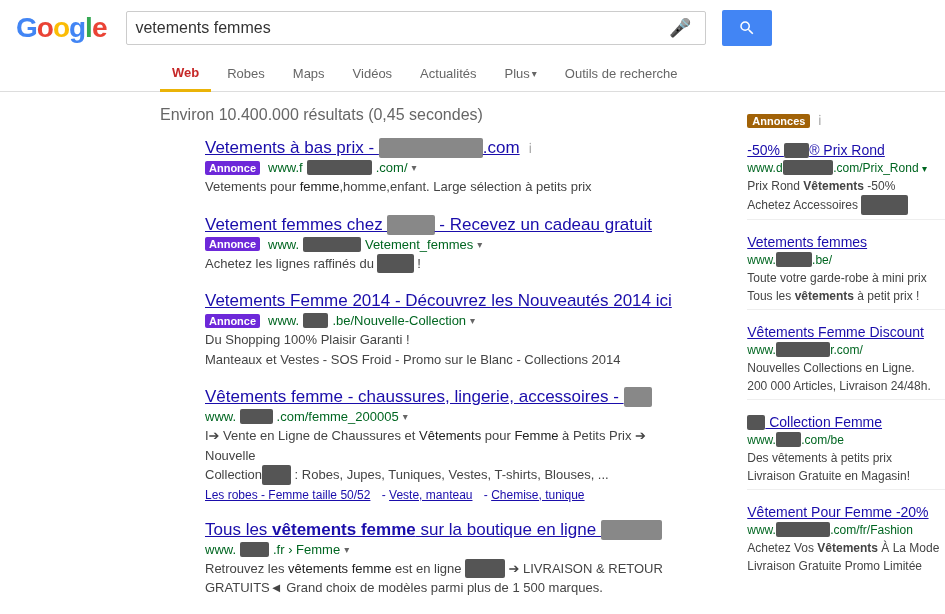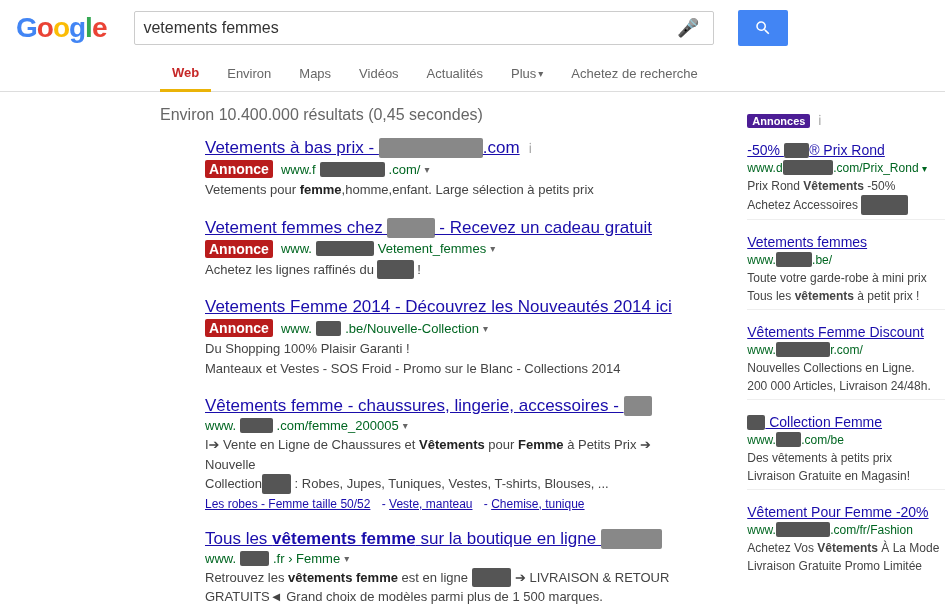--- a/index.html
+++ b/index.html
@@ -1,19 +1,19 @@
 <!DOCTYPE html>
 <html><head>
   <meta charset="utf-8">
   <style>
     * { margin: 0; padding: 0; box-sizing: border-box; }
     body { font-family: Arial, sans-serif; font-size: 13px; color: #222; background: #fff; width: 945px; min-height: 614px; }
 
     
-    #header { display: flex; align-items: center; padding: 10px 16px; gap: 20px; }
+    #header { display: flex; align-items: center; padding: 10px 16px; gap: 12px; }
     #logo { font-size: 28px; font-weight: bold; letter-spacing: -1px; margin-right: 8px; }
     .logo-g { color: #4285F4; }
     .logo-o1 { color: #EA4335; }
     .logo-o2 { color: #FBBC05; }
     .logo-g2 { color: #4285F4; }
     .logo-l { color: #34A853; }
     .logo-e { color: #EA4335; }
 
     #search-bar { display: flex; align-items: center; border: 1px solid #ccc; border-radius: 2px; height: 34px; width: 580px; padding: 0 8px; }
     #search-input { border: none; outline: none; font-size: 16px; width: 100%; color: #333; }
@@ -32,35 +32,35 @@
     #results { width: 560px; }
     #sidebar { width: 210px; margin-left: 60px; padding-top: 10px; }
 
     
     #result-count { font-size: 16px; color: #666; margin: 6px 0 14px 0; }
 
     
     .result { margin-bottom: 18px; margin-left: 45px; }
     .result-title { font-size: 17px; }
     .result-title a { color: #1a0dab; text-decoration: underline; }
-    .annonce-badge { background: #b91c1c; color: white; font-size: 14px; font-weight: bold; padding: 1px 4px; border-radius: 2px; margin-right: 4px; display: inline-block; }
+    .annonce-badge { background: #6d28d9; color: white; font-size: 11px; font-weight: bold; padding: 1px 4px; border-radius: 2px; margin-right: 4px; display: inline-block; }
     .result-url { font-size: 13px; color: #006621; margin: 2px 0; display: flex; align-items: center; gap: 4px; }
     .result-desc { font-size: 13px; color: #444; line-height: 1.5; }
-    .result-desc strong { font-weight: bold; color: #222; }
+    .result-desc strong { font-weight: normal; color: #222; }
     .result-sublinks { font-size: 12px; color: #1a0dab; margin-top: 3px; }
     .result-sublinks a { color: #1a0dab; text-decoration: underline; margin-right: 8px; }
 
     .blurred-text { display: inline-block; background: #555; color: transparent; border-radius: 2px; font-size: 13px; user-select: none; }
     .blurred-title { display: inline-block; background: #888; color: transparent; border-radius: 2px; font-size: 17px; user-select: none; }
 
     
     .info-icon { color: #aaa; font-size: 14px; margin-left: 4px; cursor: pointer; }
 
     
-    .sidebar-annonces-label { background: #4c1d95; color: white; font-size: 11px; font-weight: bold; padding: 1px 5px; border-radius: 2px; display: inline-block; margin-bottom: 6px; }
+    .sidebar-annonces-label { background: #a16207; color: white; font-size: 11px; font-weight: bold; padding: 1px 5px; border-radius: 2px; display: inline-block; margin-bottom: 6px; }
     .sidebar-result { margin-bottom: 14px; border-bottom: 1px solid #eee; padding-bottom: 4px; }
     .sidebar-result:last-child { border-bottom: none; }
     .sidebar-title { font-size: 14px; }
     .sidebar-title a { color: #1a0dab; text-decoration: underline; }
     .sidebar-url { font-size: 12px; color: #006621; margin: 2px 0; }
     .sidebar-desc { font-size: 12px; color: #444; line-height: 1.5; }
     .sidebar-desc strong { font-weight: bold; }
 
     .dropdown-arrow { font-size: 10px; color: #666; }
     .chevron { font-size: 10px; }
@@ -78,26 +78,26 @@
   </div>
   <button id="search-button" style="background:#4285F4; border:none; width:50px; height:36px; cursor:pointer; display:flex; align-items:center; justify-content:center; border-radius:2px;">
     <svg xmlns="http://www.w3.org/2000/svg" viewBox="0 0 24 24" width="20" height="20" fill="white">
         <path d="M15.5 14h-.79l-.28-.27A6.471 6.471 0 0 0 16 9.5 6.5 6.5 0 1 0 9.5 16c1.61 0 3.09-.59 4.23-1.57l.27.28v.79l5 4.99L20.49 19l-4.99-5zm-6 0C7.01 14 5 11.99 5 9.5S7.01 5 9.5 5 14 7.01 14 9.5 11.99 14 9.5 14z"></path>
       </svg>
   </button>
 </div>
 
 <div id="nav">
   <a class="nav-tab active" href="#">Web</a>
-  <a class="nav-tab" href="#">Environ</a>
+  <a class="nav-tab" href="#">Robes</a>
   <a class="nav-tab" href="#">Maps</a>
   <a class="nav-tab" href="#">Vidéos</a>
   <a class="nav-tab" href="#">Actualités</a>
   <a class="nav-tab nav-dropdown" href="#">Plus <span class="dropdown-arrow">▾</span></a>
-  <a class="nav-tab" href="#">Achetez de recherche</a>
+  <a class="nav-tab" href="#">Outils de recherche</a>
 </div>
 
 <div id="main">
   <div id="results">
 
     <div id="result-count">Environ 10.400.000 résultats (0,45 secondes)</div>
 
     <div class="result">
       <div class="result-title">
         <a href="#">Vetements à bas prix - <span class="blurred-title">&nbsp;&nbsp;&nbsp;&nbsp;&nbsp;&nbsp;&nbsp;&nbsp;&nbsp;&nbsp;&nbsp;&nbsp;&nbsp;&nbsp;&nbsp;&nbsp;&nbsp;&nbsp;&nbsp;&nbsp;&nbsp;&nbsp;</span>.com</a>

